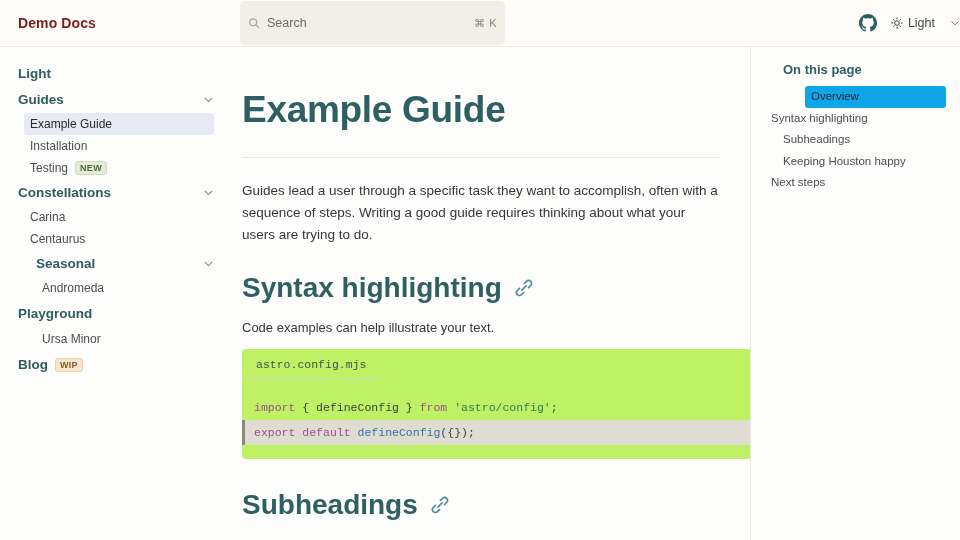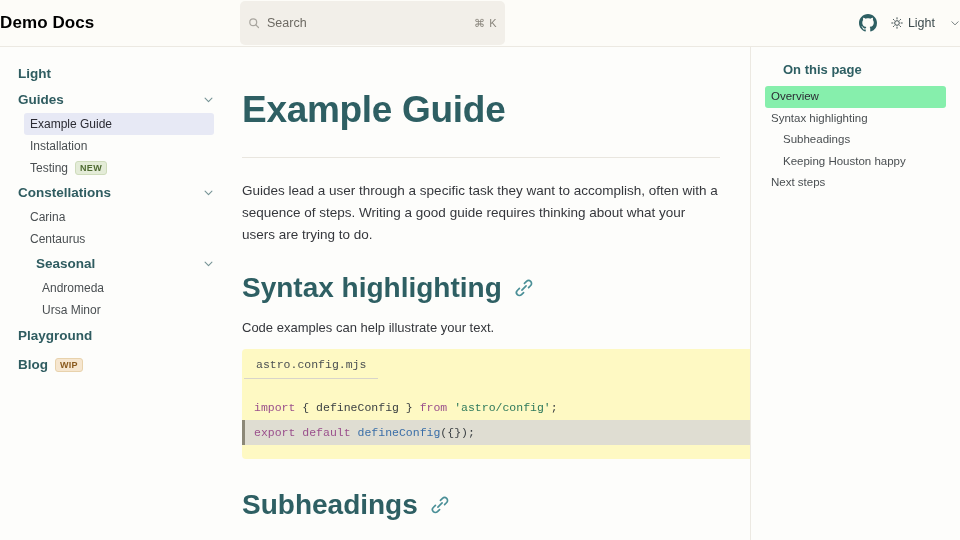--- a/index.html
+++ b/index.html
@@ -16,23 +16,24 @@
   .header {
     height: 47px;
     background: #fdfcf8;
     display: flex;
     align-items: center;
     border-bottom: 1px solid #ece9e2;
     position: relative;
   }
   .brand {
     width: 228px;
-    font-size: 17px;
-    font-weight: bold;
-    color: #000000;
+    padding-left: 18px;
+    font-size: 14px;
+    font-weight: bold;
+    color: #7f1d1d;
     letter-spacing: .1px;
   }
   .search-box {
     width: 265px;
     height: 44px;
     background: #f2efe9;
     border-radius: 5px;
     display: flex;
     align-items: center;
     padding: 0 8px;
@@ -158,21 +159,21 @@
     margin: 0 0 16px 0;
     display: flex;
     align-items: center;
     gap: 12px;
   }
   .anchor-icon { width: 20px; height: 20px; display: block; color: #4a8f97; }
   p.sub { font-size: 13px; margin: 0 0 14px 0; color: #35373c; }
 
   
   .code-wrap {
-    background: #fef9c3;
+    background: #bef264;
     border-radius: 4px;
     position: relative;
     width: 584px;
     padding: 0 0 14px 0;
     margin-bottom: 30px;
   }
   .code-filename {
     font-family: "Liberation Mono", monospace;
     font-size: 11.5px;
     color: #4a4f52;
@@ -227,21 +228,21 @@
     margin-left: 18px;
   }
   .toc-item {
     font-size: 11.5px;
     color: #4a4f52;
     padding: 3px 6px;
     border-radius: 3px;
     line-height: 1.35;
   }
   .toc-item.lvl3 { padding-left: 18px; }
-  .toc-item.active { background: #86efac; color: #2b2b33; }
+  .toc-item.active { background: #0ea5e9; color: #2b2b33; margin-left: 40px; }
 </style>
 </head>
 <body>
 
 <div class="header">
   <div class="brand">Demo Docs</div>
 
   <div class="search-box">
     <svg class="search-icon" viewBox="0 0 16 16">
       <circle cx="7" cy="7" r="4.6" fill="none" stroke="#6d6a63" stroke-width="1.6"></circle>
@@ -305,23 +306,23 @@
     <div class="nav-item">Carina</div>
     <div class="nav-item">Centaurus</div>
 
     <div class="nav-group-head indent">
       <span>Seasonal</span>
       <svg class="caret" viewBox="0 0 16 16">
         <polyline points="3,6 8,11 13,6" fill="none" stroke="#2f5c60" stroke-width="1.6" stroke-linecap="round" stroke-linejoin="round"></polyline>
       </svg>
     </div>
     <div class="nav-item sub">Andromeda</div>
+    <div class="nav-item big">Playground</div>
+
     <div class="nav-item sub">Ursa Minor</div>
-
-    <div class="nav-item big">Playground</div>
     <div class="nav-item big">
       <span>Blog</span>
       <span class="badge wip">WIP</span>
     </div>
   </nav>
 
   <main class="main">
     <h1 class="title">Example Guide</h1>
     <div class="rule"></div>
     <p class="para">Guides lead a user through a specific task they want to accomplish, often with a sequence of steps. Writing a good guide requires thinking about what your users are trying to do.</p>

